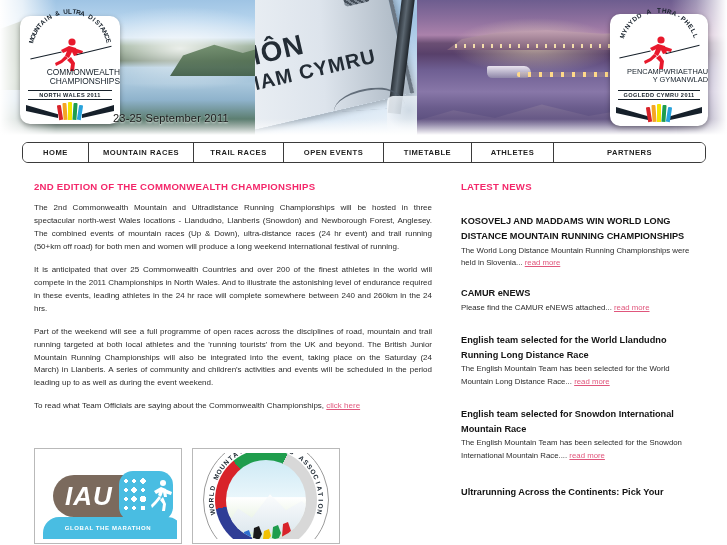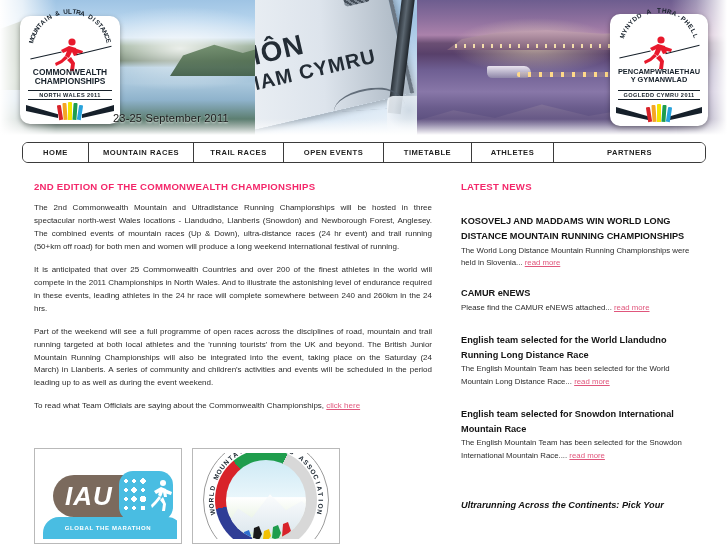--- a/index.html
+++ b/index.html
@@ -155,21 +155,21 @@
     position:absolute; left:50%; top:20px; transform:translateX(-50%);
     width:46px; height:40px;
   }
   .runner svg { display:block; }
   .swoosh-a, .swoosh-b {
     position:absolute; height:0;
     border-top:1.6px solid #16202a;
   }
   .badge-title {
     position:absolute; left:0; right:0;
-    text-align:center; font-weight:700; color:#16202a; line-height:1.06;
+    text-align:right; font-weight:400; color:#16202a; line-height:1.06;
   }
   .badge-sub {
     position:absolute; left:8px; right:8px;
     text-align:center; font-weight:700; color:#16202a;
     font-size:5.6px; letter-spacing:.4px;
     border-top:1px solid #16202a; border-bottom:1px solid #16202a;
     padding:1px 0;
   }
   .badge-fan { position:absolute; left:0; right:0; bottom:4px; height:24px; }
   .fan-stripe { position:absolute; bottom:0; width:4px; border-radius:1px 1px 0 0; }
@@ -525,21 +525,21 @@
       </div>
 
       <div class="news-item" style="margin-top:18px;">
         <h2 class="news-h">English team selected for Snowdon International Mountain Race</h2>
         <p class="news-b">
           <span>The English Mountain Team has been selected for the Snowdon International Mountain Race....</span>
           <a class="inline-link">read more</a>
         </p>
       </div>
 
-      <div class="news-item" style="margin-top:35px;font-style:italic;">
+      <div class="news-item" style="margin-top:22px;">
         <h2 class="news-h">Ultrarunning Across the Continents: Pick Your</h2>
       </div>
     </div>
   </div>
 
   <div class="partners">
 
     <div class="plogo">
       <div class="plogo-inner">
         <div class="iau-pill"></div>

